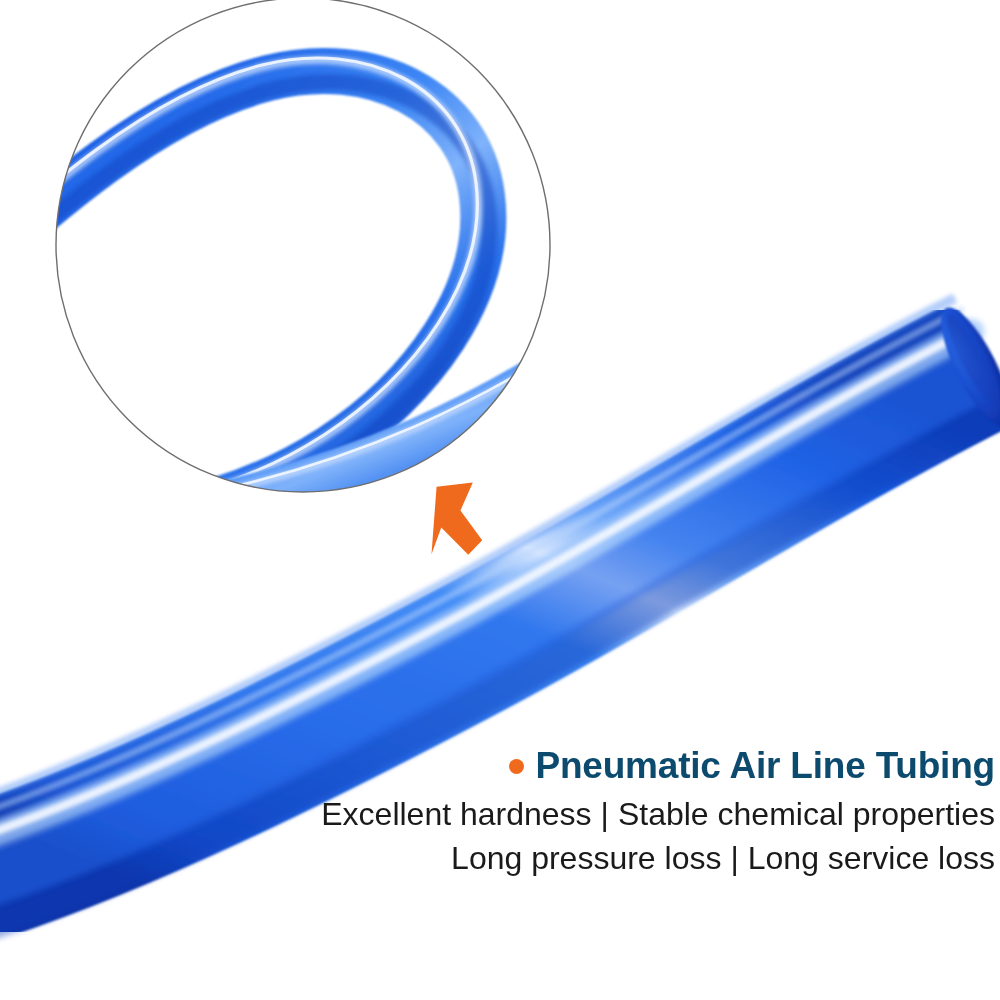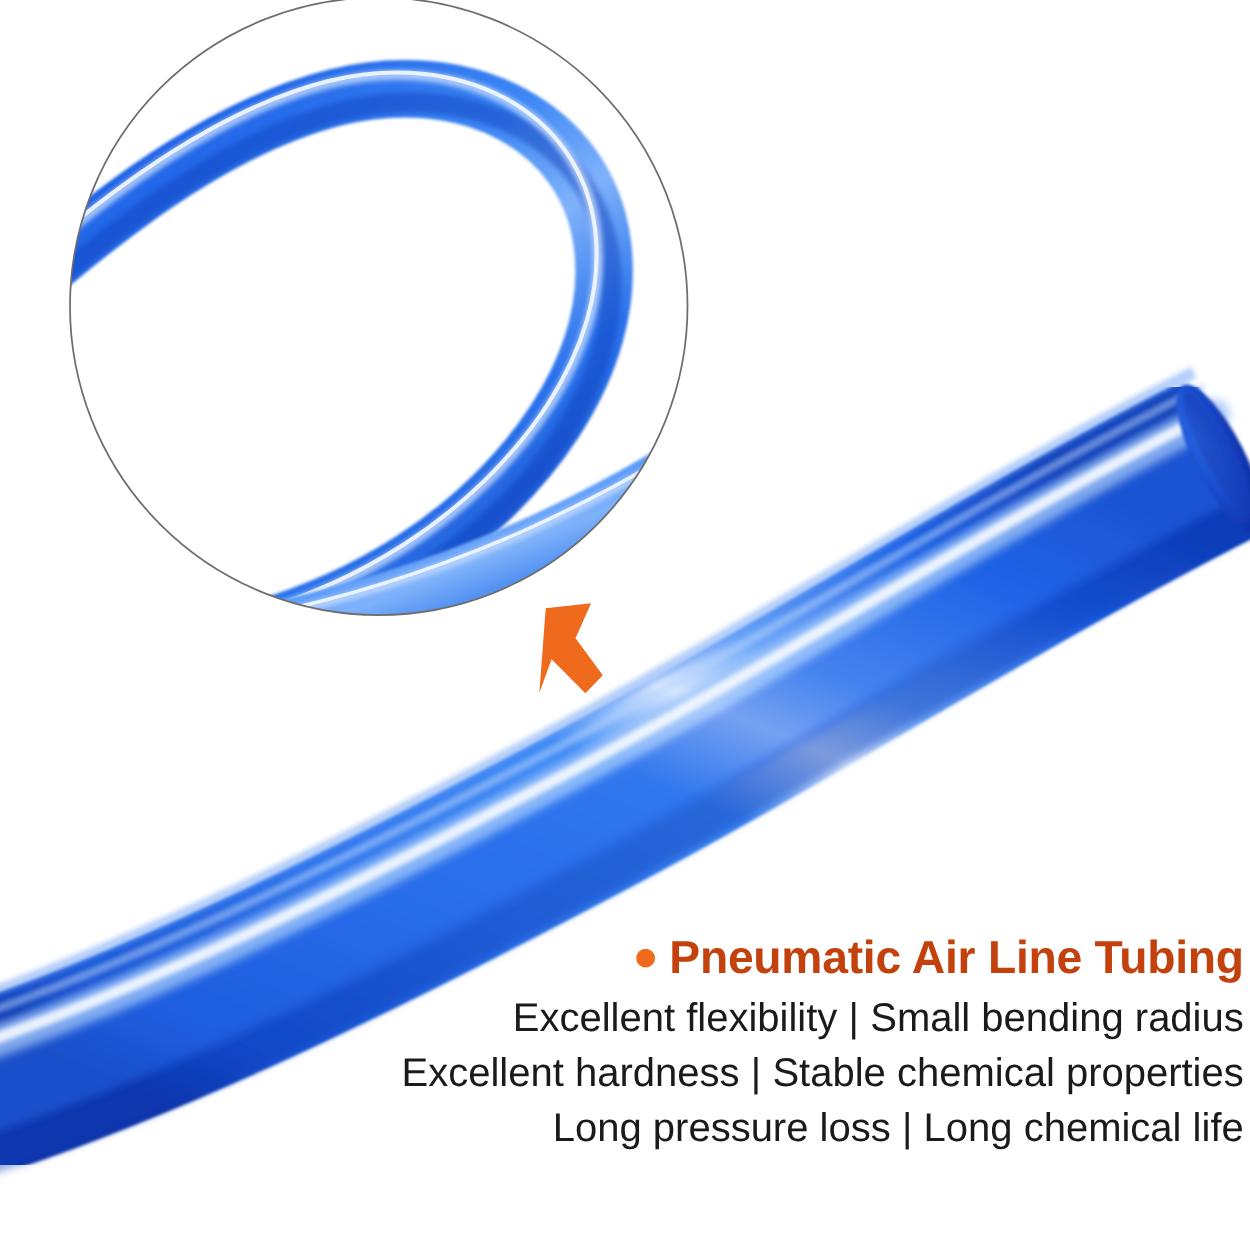--- a/index.html
+++ b/index.html
@@ -221,31 +221,28 @@
                L 64 50
                L 56 68
                L 22 52
                L 22 80
                Z" fill="#F06A1E" transform="rotate(18 34 40) scale(1.02)"></path>
     </g>
   </svg>
 
   <div class="text-block">
 
-    <span class="headline" style="color: #c2410c;">
+    <span class="headline" style="color: #0c4a6e;">
       <span class="bullet-dot" style="background: rgb(240, 106, 30);"></span><span>Pneumatic Air Line Tubing</span>
     </span>
 
-    <span class="feature-line" style="color: rgb(26, 26, 26);">
-      <span>Excellent flexibility</span><span class="sep" style="color: rgb(26, 26, 26);">|</span><span>Small bending radius</span>
-    </span>
 
     <span class="feature-line" style="color: rgb(26, 26, 26);">
       <span>Excellent hardness</span><span class="sep" style="color: rgb(26, 26, 26);">|</span><span>Stable chemical properties</span>
     </span>
 
     <span class="feature-line" style="color: rgb(26, 26, 26);">
-      <span>Long pressure loss</span><span class="sep" style="color: rgb(26, 26, 26);">|</span><span>Long chemical life</span>
+      <span>Long pressure loss</span><span class="sep" style="color: rgb(26, 26, 26);">|</span><span>Long service loss</span>
     </span>
 
   </div>
 
 </div>
 
 </body></html>

